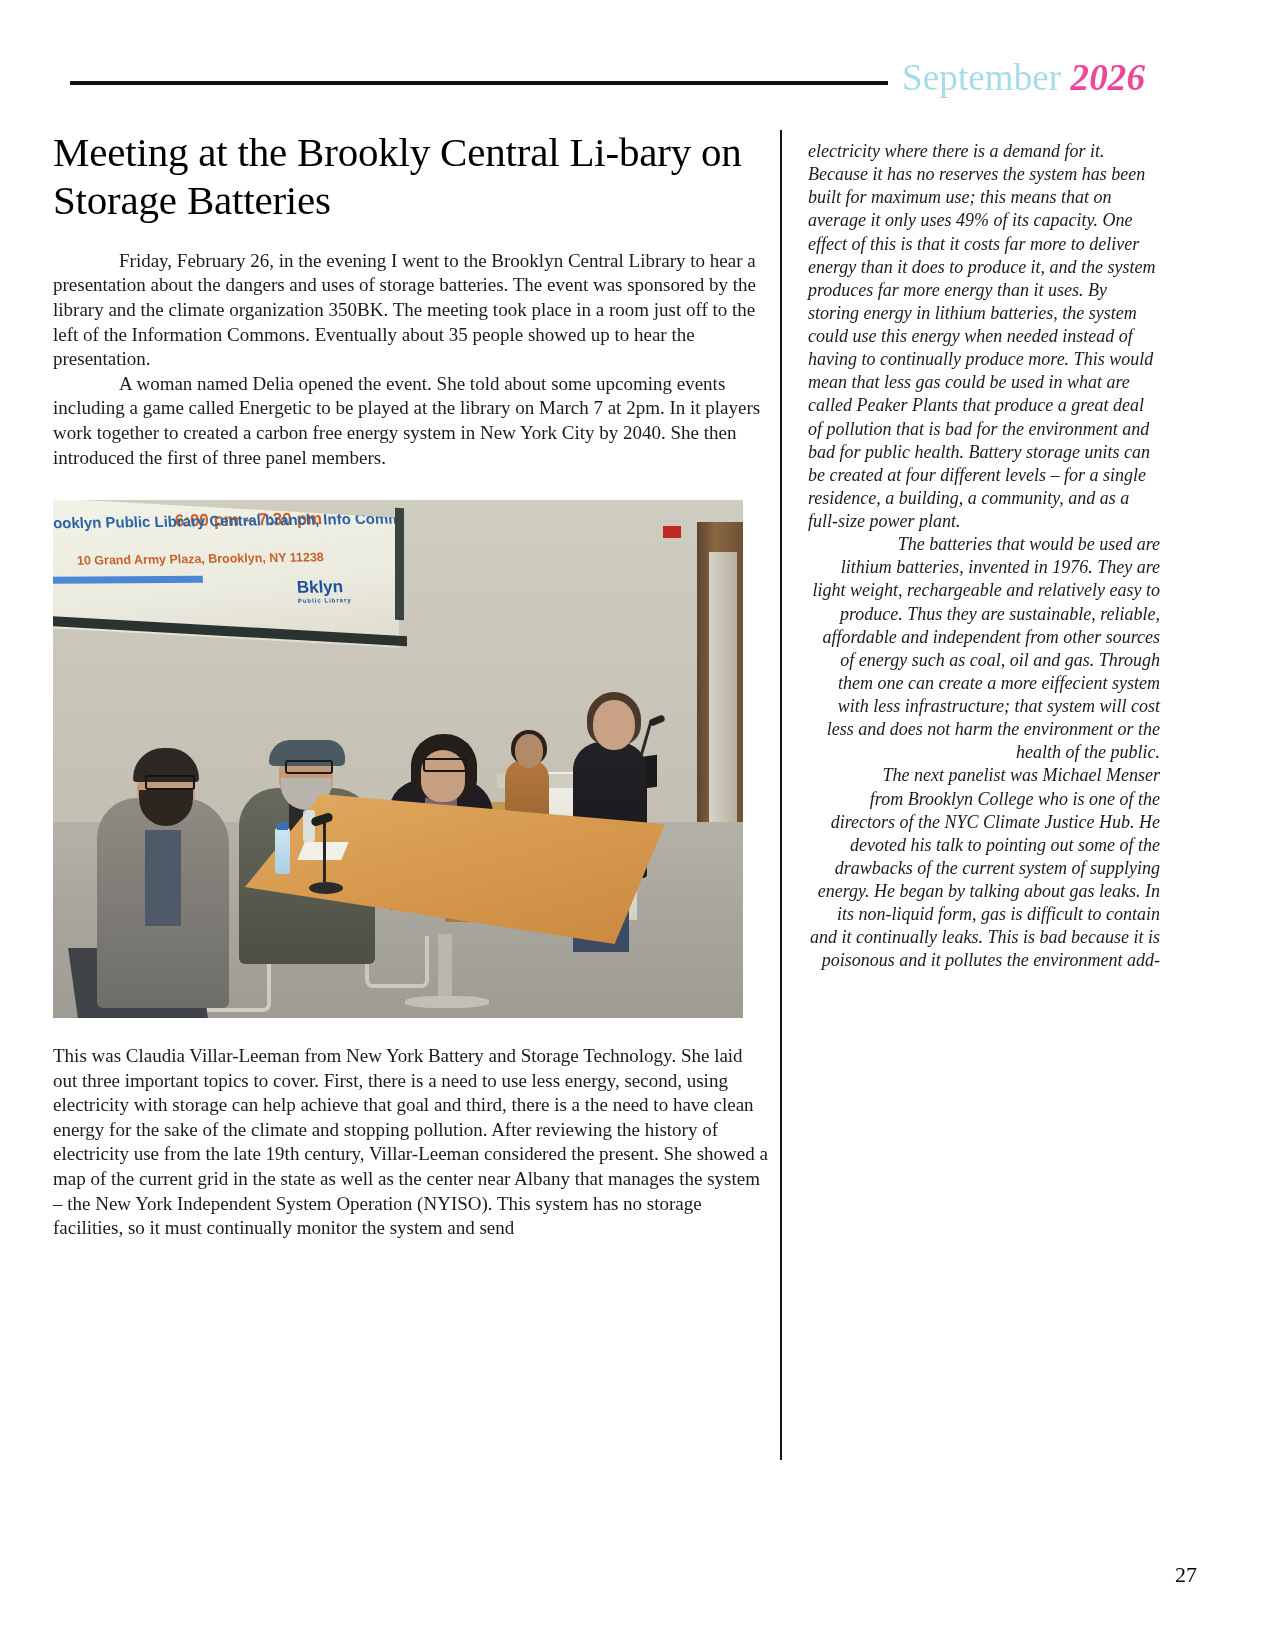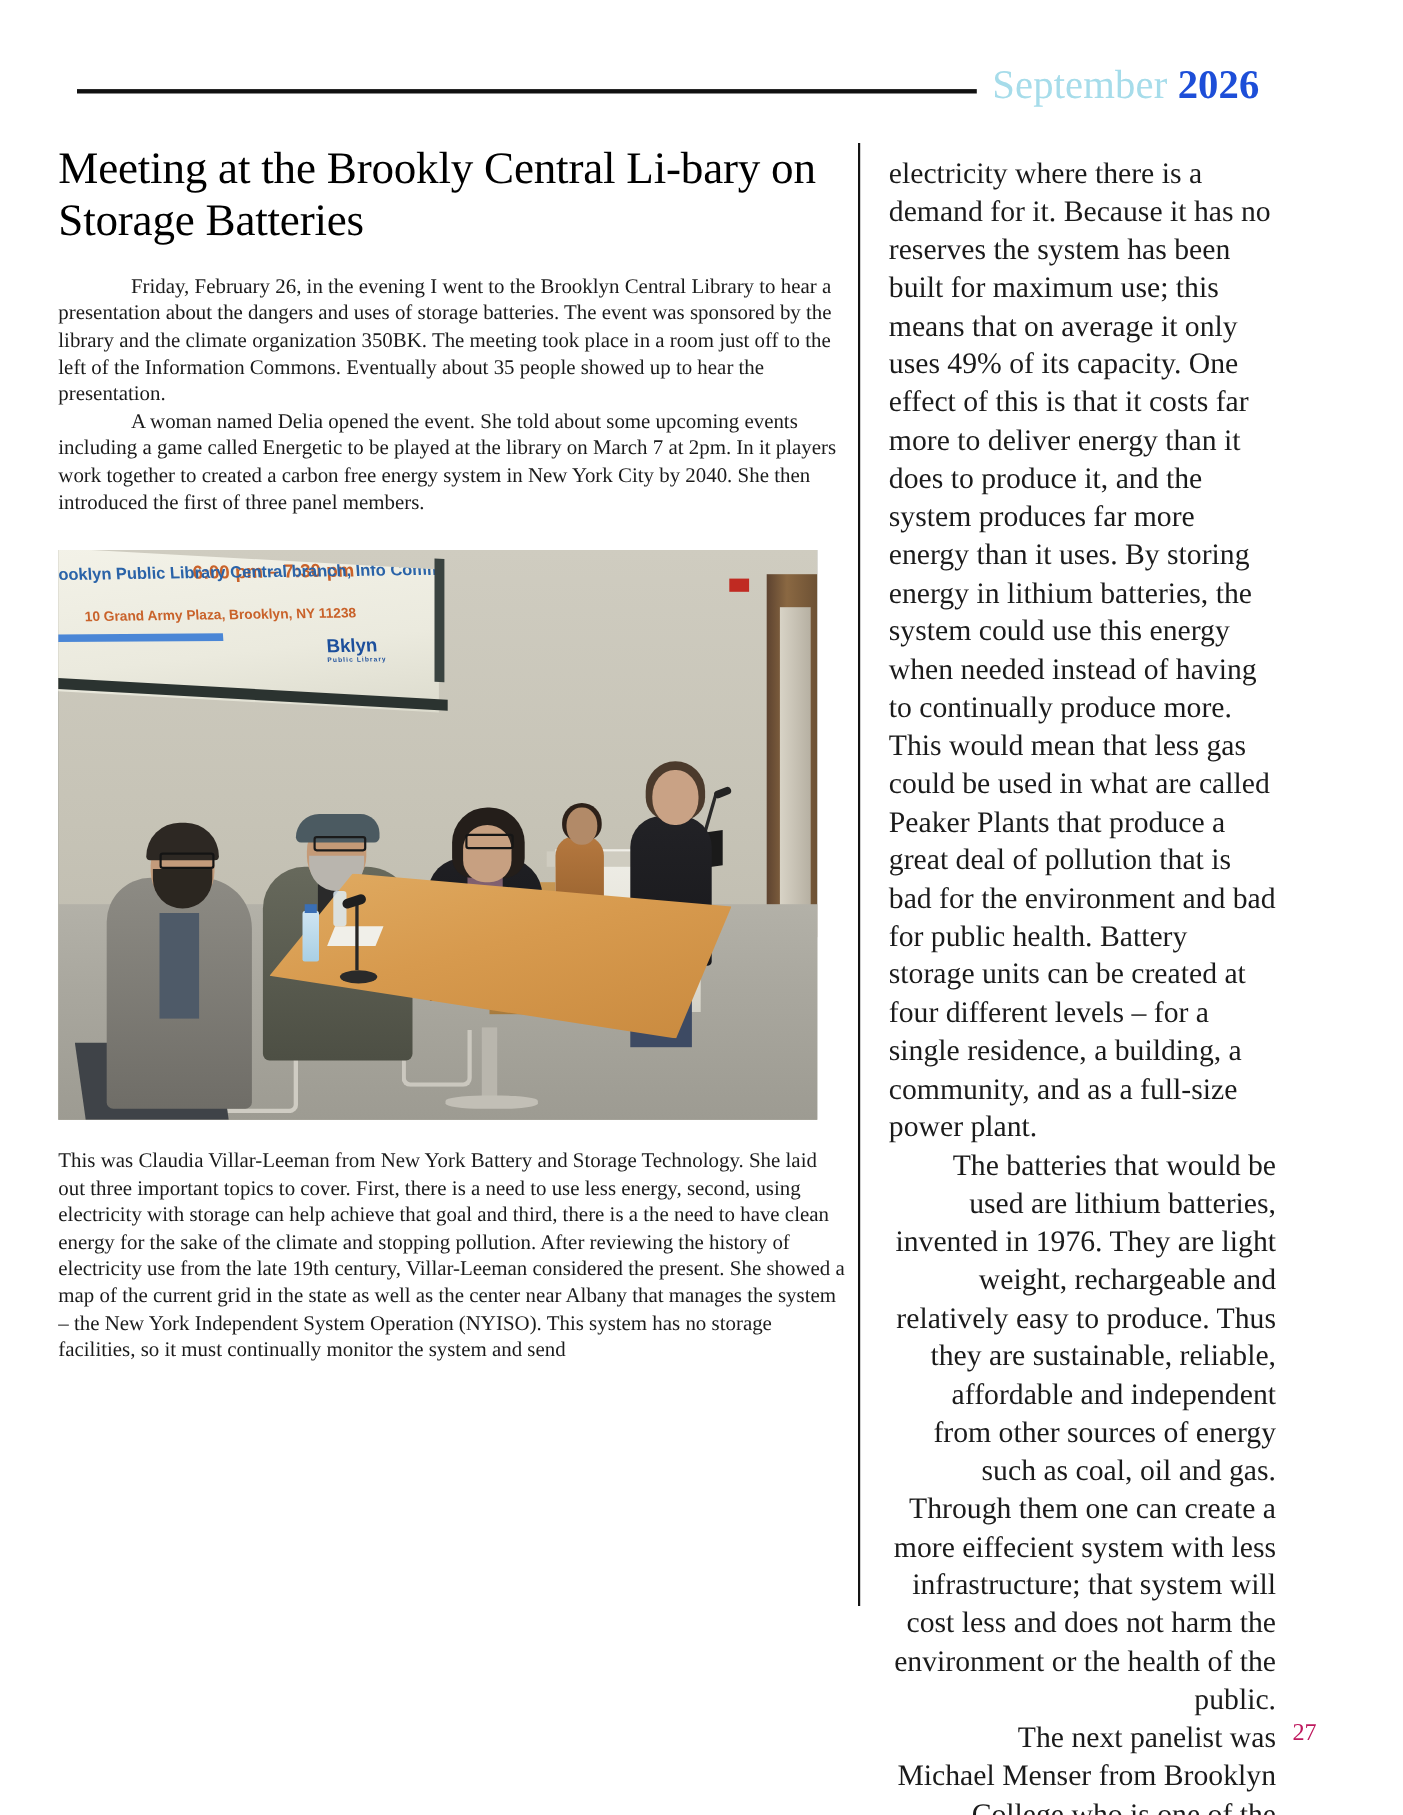--- a/index.html
+++ b/index.html
@@ -35,21 +35,21 @@
   }
   .masthead-date {
     flex: 0 0 auto;
     padding-left: 14px;
     font-size: 37px;
     line-height: 1;
     letter-spacing: 0.1px;
     color: #a6dcea;
     white-space: nowrap;
   }
-  .masthead-date .yr { font-weight: bold; color: #1d4ed8; }
+  .masthead-date .yr { font-weight: bold; color: #ec4899; font-style: italic; }
 
   
   .col-left {
     position: absolute;
     left: 53px;
     top: 128px;
     width: 718px;
   }
   .col-right {
     position: absolute;
@@ -78,21 +78,21 @@
   .body-p {
     font-size: 19px;
     line-height: 1.295;
     margin: 0;
     text-align: left;
     color: #1b1b1b;
   }
   .body-p.indent { text-indent: 66px; }
   .body-p.tight { margin-top: 0; }
 
-  .col-right .body-p { font-size: 27px; line-height: 1.285; }
+  .col-right .body-p { font-size: 18px; line-height: 1.285; font-style: italic; }
   .col-right .body-p.indent { text-indent: 56px; text-align: right; }
 
   
   .figure {
     margin: 30px 0 0 0;
     width: 690px;
   }
   .photo {
     position: relative;
     width: 690px;
@@ -298,21 +298,21 @@
     line-height: 1.3;
     margin-top: 20px;
     color: #1b1b1b;
   }
 
   .page-number {
     position: absolute;
     right: 78px;
     bottom: 62px;
     font-size: 22px;
-    color: #be185d;
+    color: #000000;
   }
 </style>
 </head>
 <body>
 
 <div class="page">
 
   <div class="masthead">
     <div class="masthead-rule"></div>
     <div class="masthead-date">

